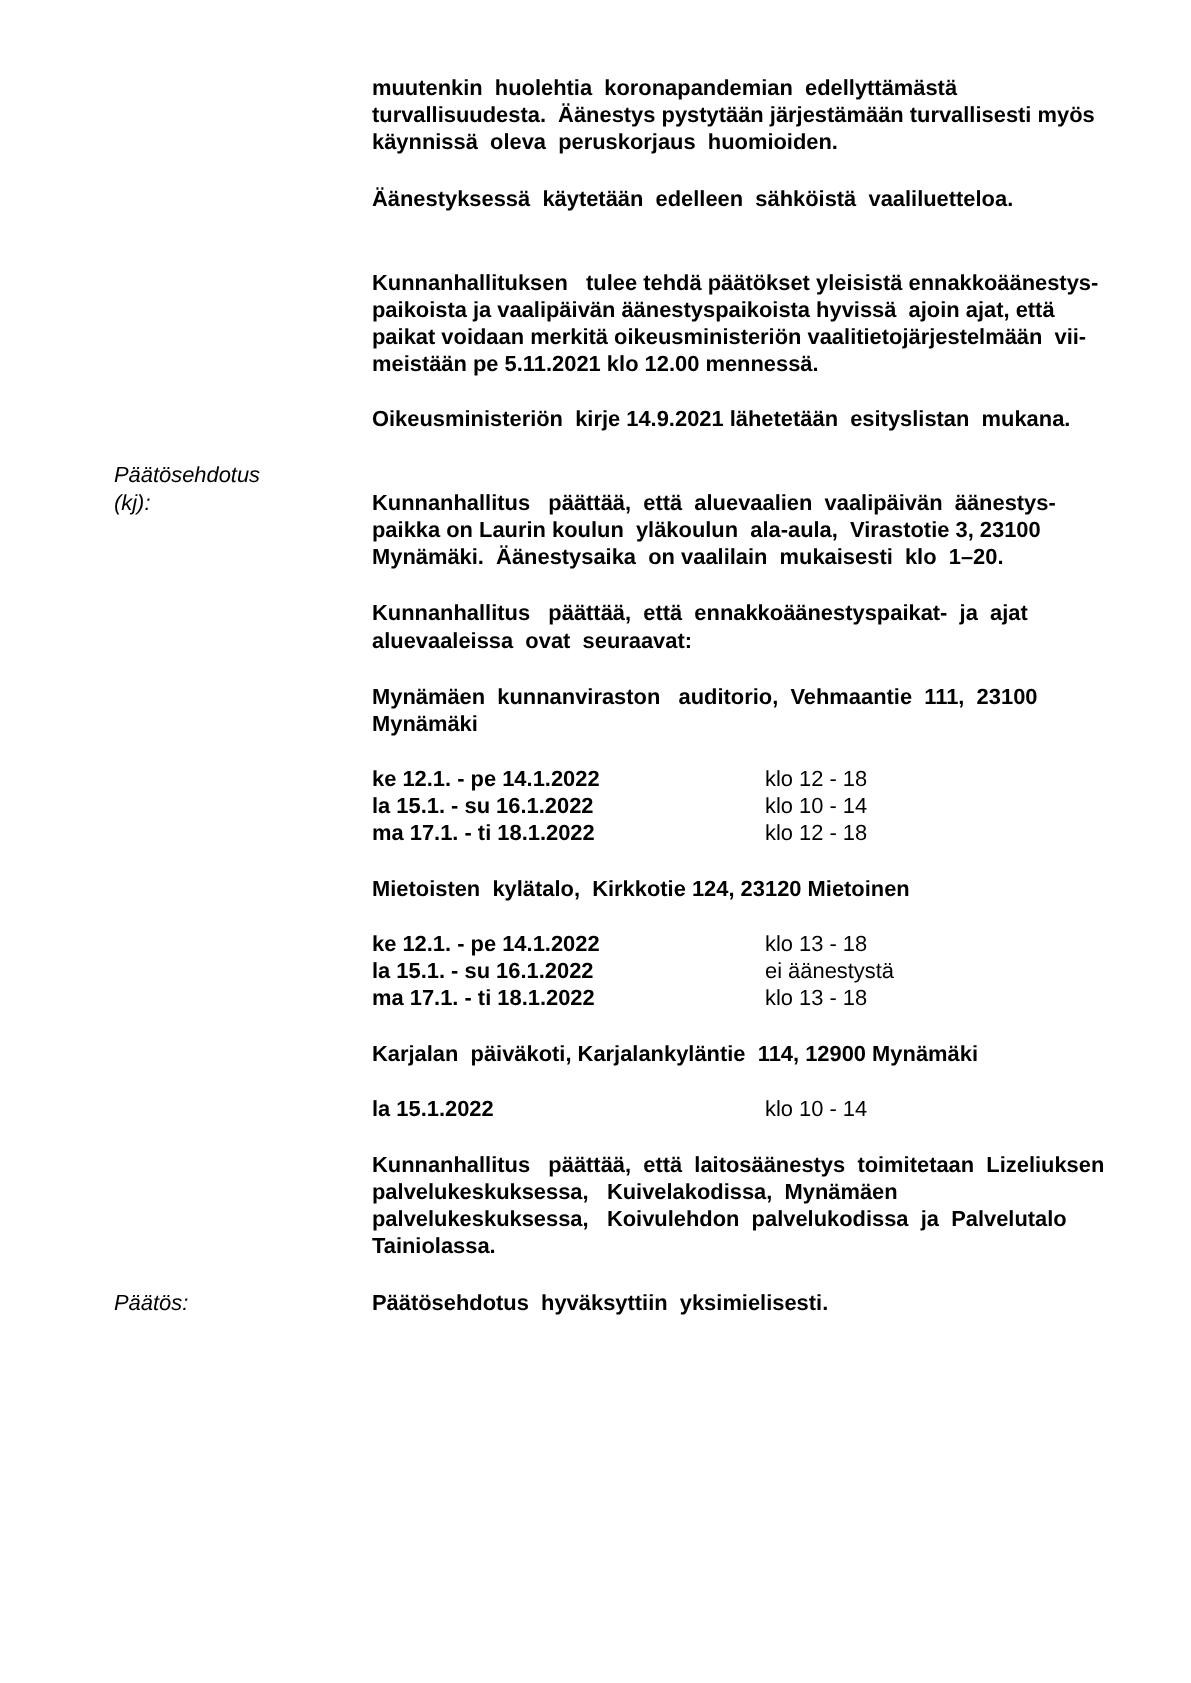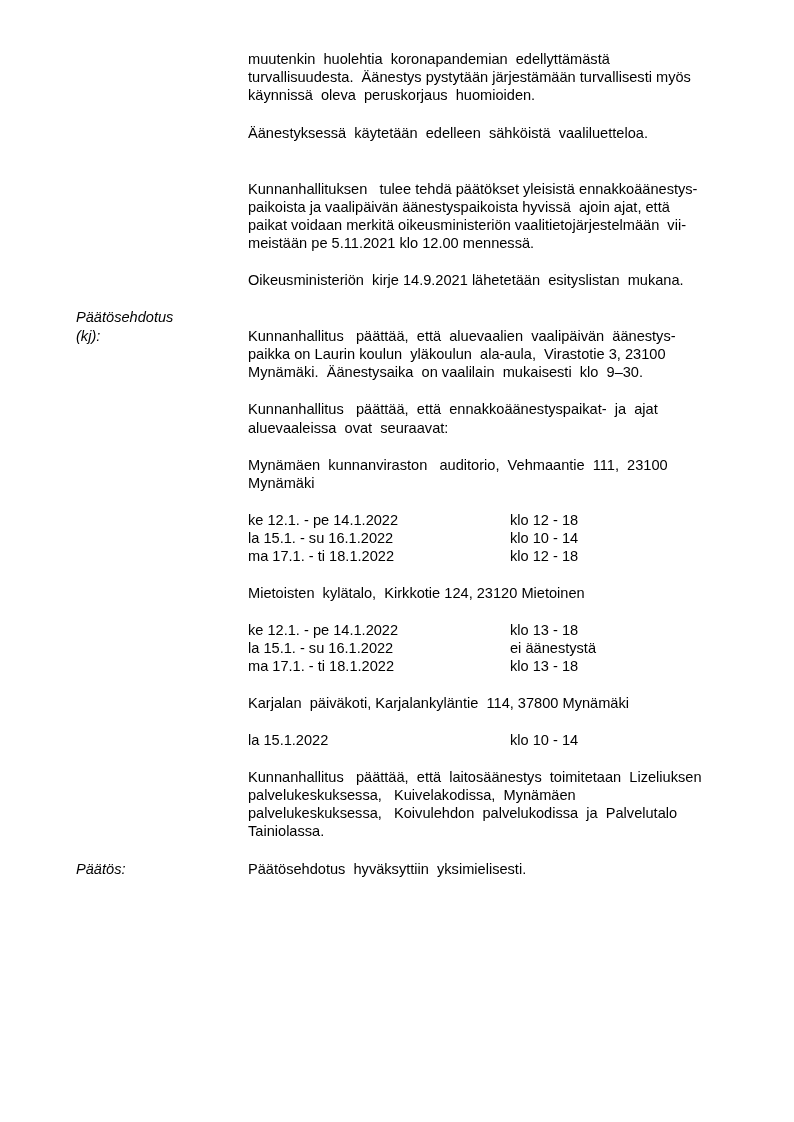--- a/index.html
+++ b/index.html
@@ -1,19 +1,19 @@
 <!DOCTYPE html>
 <html><head>
 <meta charset="utf-8">
 <style>
   html, body { margin: 0; padding: 0; background: #ffffff; }
   body { width: 794px; height: 1122px; position: relative; overflow: hidden;
          font-family: "Liberation Sans", sans-serif; font-size: 14.6px; color: #000; }
   .line { position: absolute; white-space: pre; line-height: 18px; }
-  .main { left: 248px; }
+  .main { left: 248px; font-weight: bold; }
   .label { left: 76px; font-style: italic; }
   .time { left: 510px; }
 </style>
 </head>
 <body>
 
 <div>
 
   <div class="line main" style="top:50px">muutenkin  huolehtia  koronapandemian  edellyttämästä</div>
   <div class="line main" style="top:68px">turvallisuudesta.  Äänestys pystytään järjestämään turvallisesti myös</div>
@@ -24,21 +24,21 @@
   <div class="line main" style="top:198px">paikoista ja vaalipäivän äänestyspaikoista hyvissä  ajoin ajat, että</div>
   <div class="line main" style="top:216px">paikat voidaan merkitä oikeusministeriön vaalitietojärjestelmään  vii-</div>
   <div class="line main" style="top:234px">meistään pe 5.11.2021 klo 12.00 mennessä.</div>
   <div class="line main" style="top:271px">Oikeusministeriön  kirje 14.9.2021 lähetetään  esityslistan  mukana.</div>
 
   <div class="line label" style="top:308px">Päätösehdotus</div>
   <div class="line label" style="top:327px">(kj):</div>
 
   <div class="line main" style="top:327px">Kunnanhallitus   päättää,  että  aluevaalien  vaalipäivän  äänestys-</div>
   <div class="line main" style="top:345px">paikka on Laurin koulun  yläkoulun  ala-aula,  Virastotie 3, 23100</div>
-  <div class="line main" style="top:363px">Mynämäki.  Äänestysaika  on vaalilain  mukaisesti  klo  9–30.</div>
+  <div class="line main" style="top:363px">Mynämäki.  Äänestysaika  on vaalilain  mukaisesti  klo  1–20.</div>
 
   <div class="line main" style="top:400px">Kunnanhallitus   päättää,  että  ennakkoäänestyspaikat-  ja  ajat</div>
   <div class="line main" style="top:419px">aluevaaleissa  ovat  seuraavat:</div>
 
   <div class="line main" style="top:456px">Mynämäen  kunnanviraston   auditorio,  Vehmaantie  111,  23100</div>
   <div class="line main" style="top:474px">Mynämäki</div>
   <div class="line main" style="top:511px">ke 12.1. - pe 14.1.2022</div>
   <div class="line time" style="top:511px">klo 12 - 18</div>
   <div class="line main" style="top:529px">la 15.1. - su 16.1.2022</div>
   <div class="line time" style="top:529px">klo 10 - 14</div>
@@ -46,21 +46,21 @@
   <div class="line time" style="top:547px">klo 12 - 18</div>
 
   <div class="line main" style="top:584px">Mietoisten  kylätalo,  Kirkkotie 124, 23120 Mietoinen</div>
   <div class="line main" style="top:621px">ke 12.1. - pe 14.1.2022</div>
   <div class="line time" style="top:621px">klo 13 - 18</div>
   <div class="line main" style="top:639px">la 15.1. - su 16.1.2022</div>
   <div class="line time" style="top:639px">ei äänestystä</div>
   <div class="line main" style="top:657px">ma 17.1. - ti 18.1.2022</div>
   <div class="line time" style="top:657px">klo 13 - 18</div>
 
-  <div class="line main" style="top:694px">Karjalan  päiväkoti, Karjalankyläntie  114, 37800 Mynämäki</div>
+  <div class="line main" style="top:694px">Karjalan  päiväkoti, Karjalankyläntie  114, 12900 Mynämäki</div>
   <div class="line main" style="top:731px">la 15.1.2022</div>
   <div class="line time" style="top:731px">klo 10 - 14</div>
 
   <div class="line main" style="top:768px">Kunnanhallitus   päättää,  että  laitosäänestys  toimitetaan  Lizeliuksen</div>
   <div class="line main" style="top:786px">palvelukeskuksessa,   Kuivelakodissa,  Mynämäen</div>
   <div class="line main" style="top:804px">palvelukeskuksessa,   Koivulehdon  palvelukodissa  ja  Palvelutalo</div>
   <div class="line main" style="top:822px">Tainiolassa.</div>
 
   <div class="line label" style="top:860px">Päätös:</div>
   <div class="line main" style="top:860px">Päätösehdotus  hyväksyttiin  yksimielisesti.</div>

